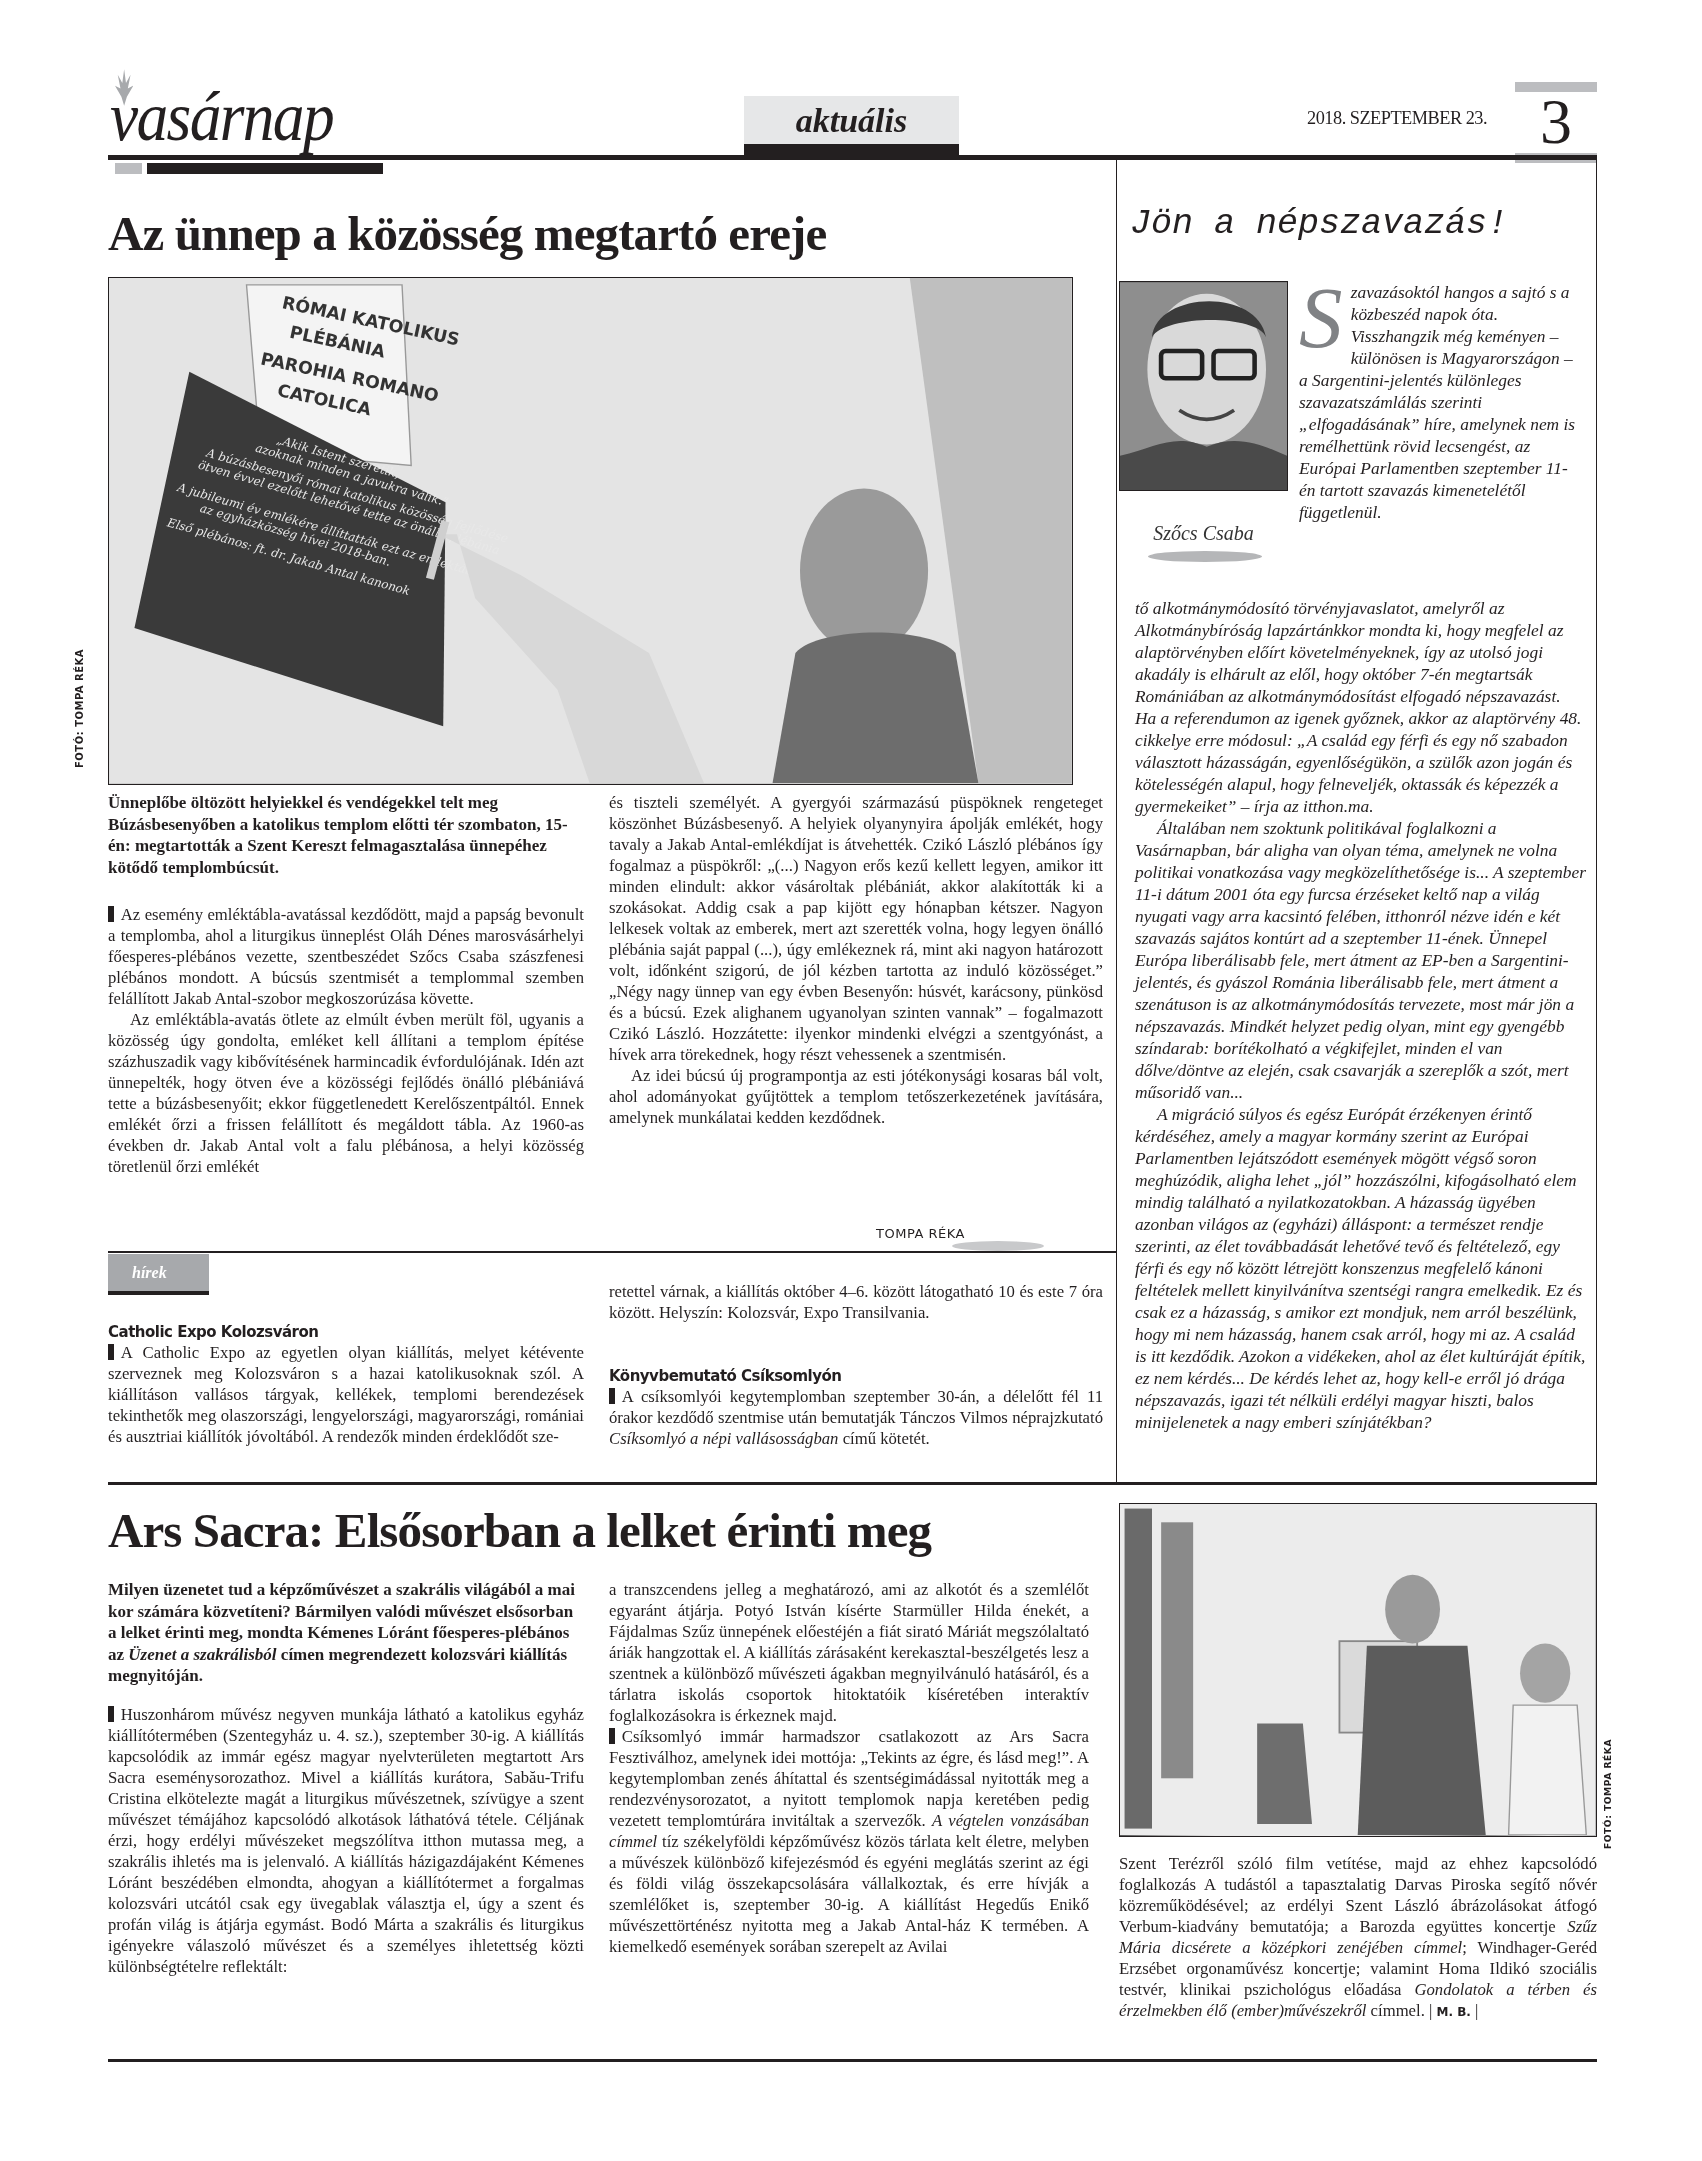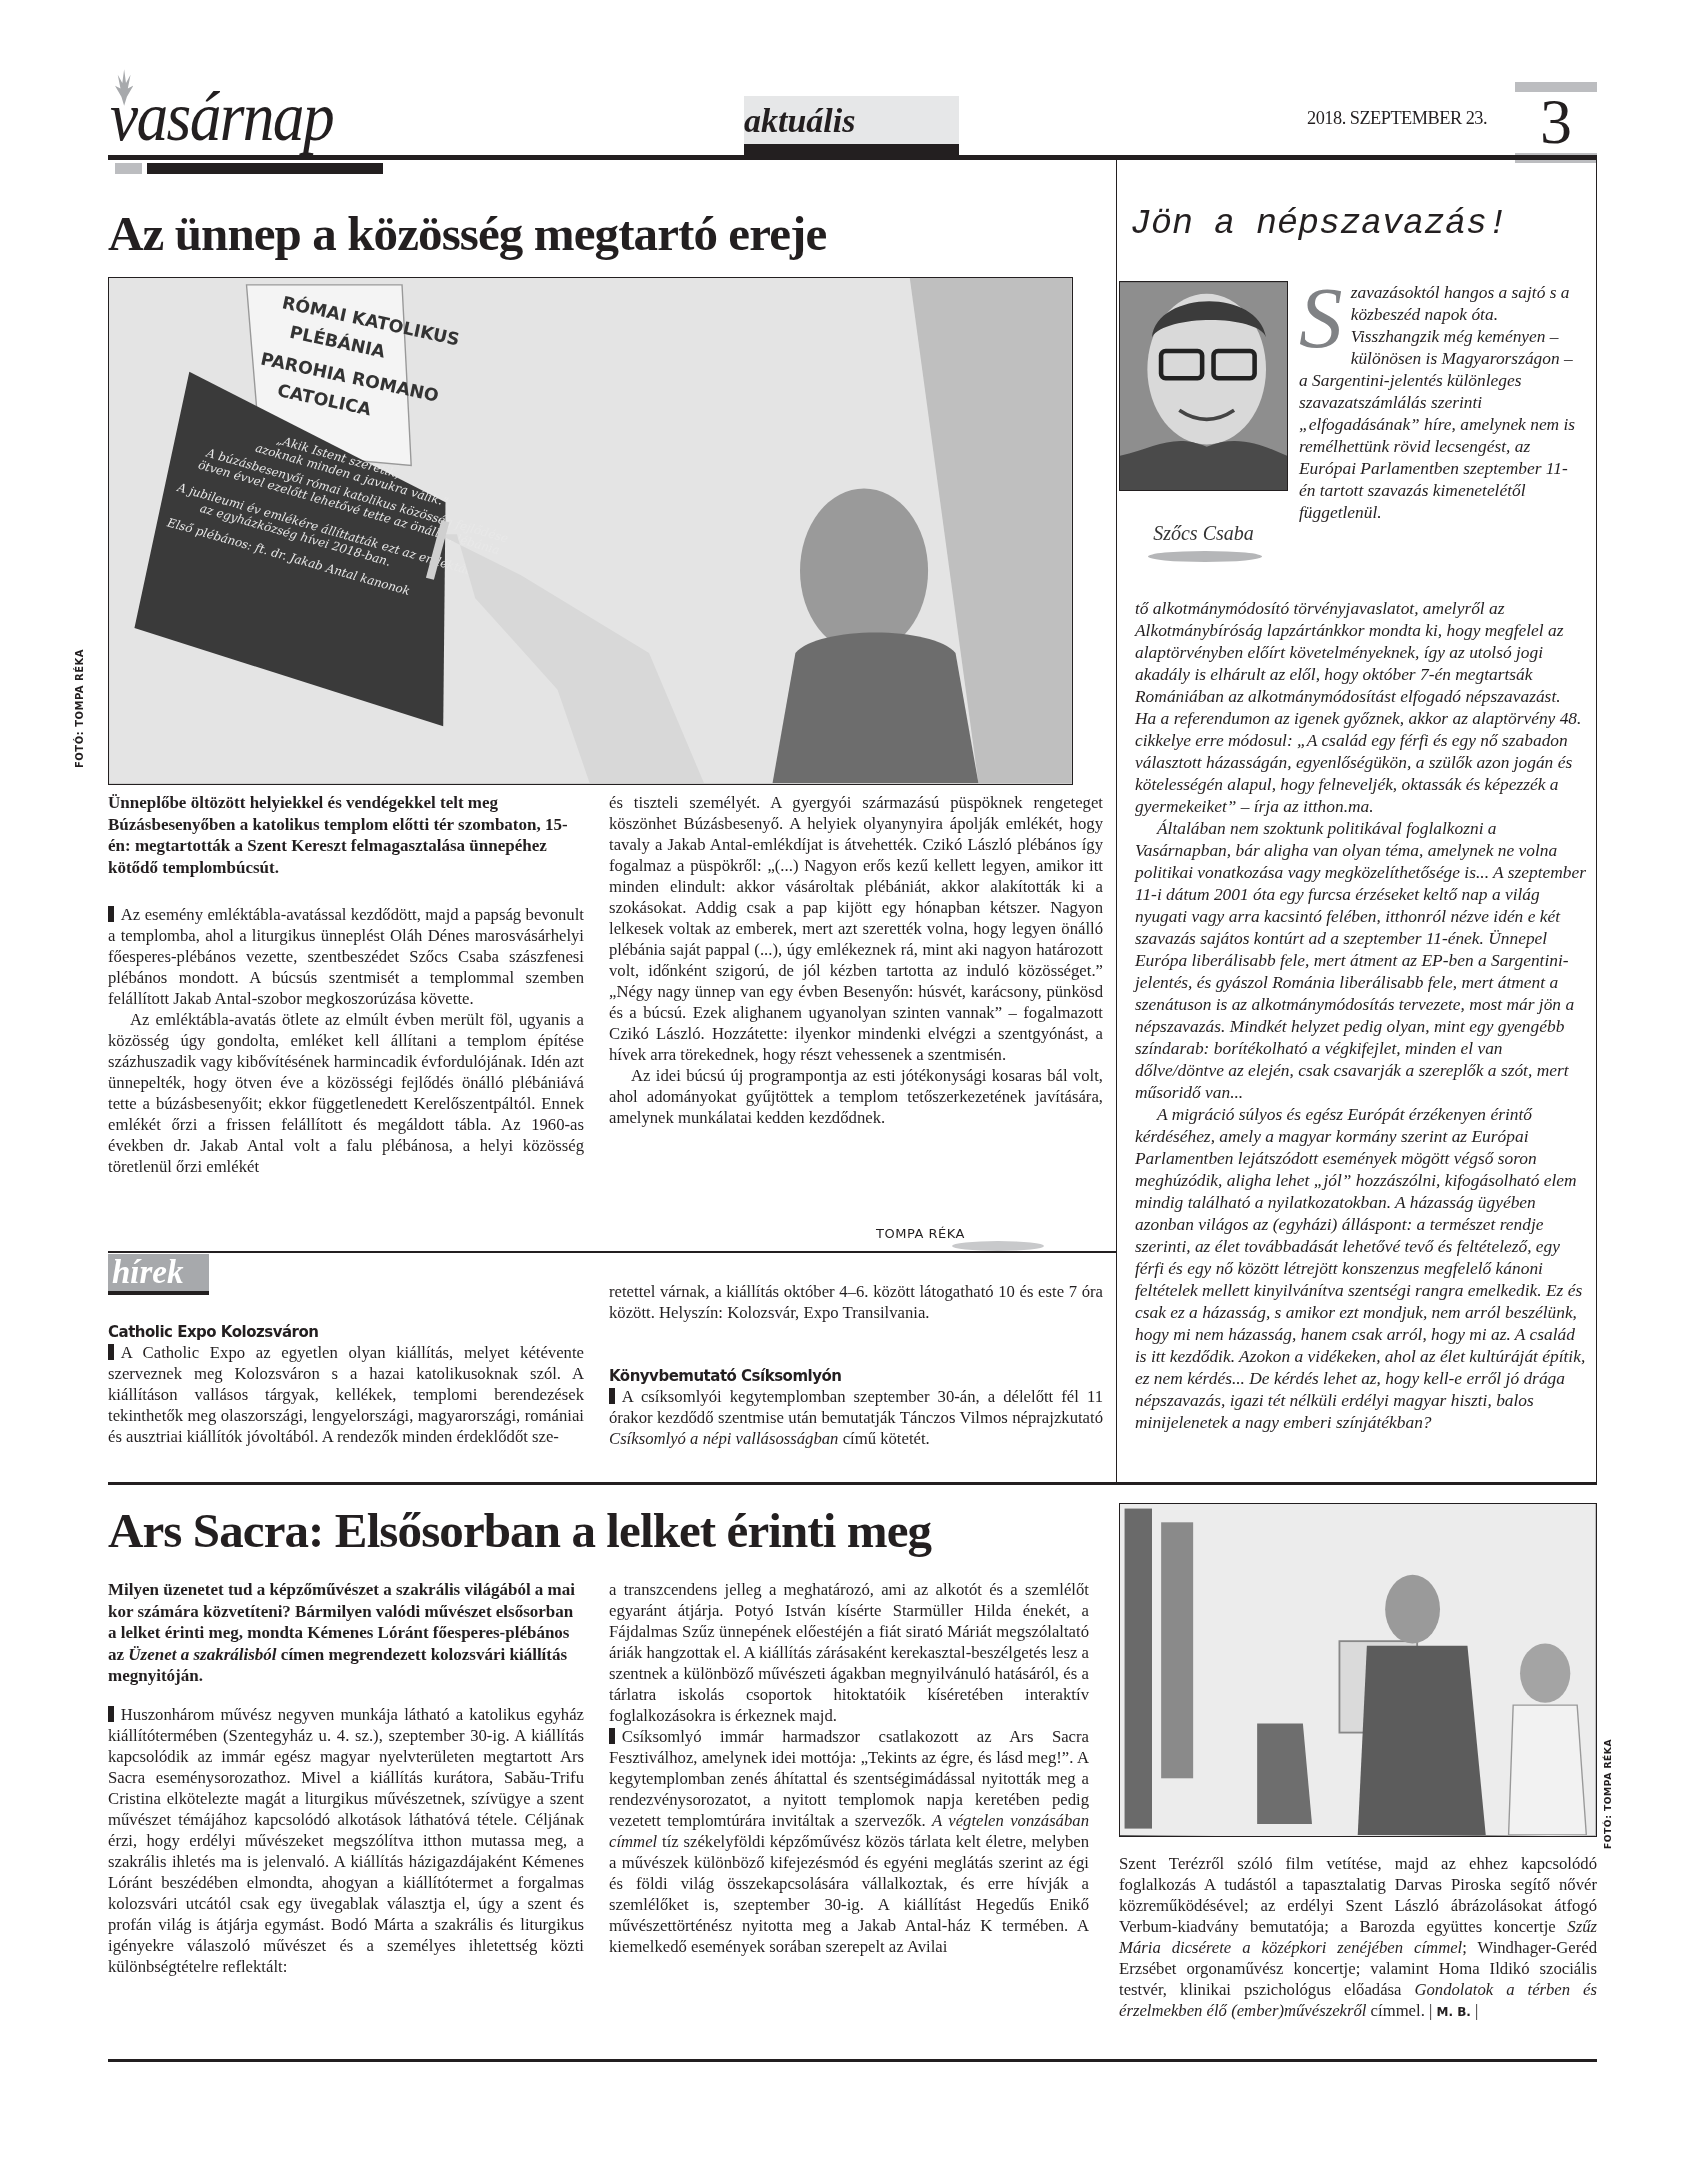--- a/index.html
+++ b/index.html
@@ -9,21 +9,21 @@
 
   
   .logo { left:110px; top:69px; width:275px; height:101px; }
   .logo-text { position:absolute; left:0; top:13.7px; font-family:"Liberation Serif", serif; font-style:italic;
                font-size:69px; letter-spacing:-1.8px; color:#231f20; line-height:1; transform:scaleX(0.92); transform-origin:left; }
   .logo-flame { position:absolute; left:4.6px; top:0; width:18.3px; height:37px; }
   .logo-bar-grey { position:absolute; left:4.6px; top:94px; width:27.5px; height:11px; background:#bcbdc0; }
   .logo-bar-black { position:absolute; left:37px; top:94px; width:236px; height:11px; background:#231f20; }
 
   .section-tag { left:744px; top:96px; width:215px; height:59px; background:#e6e7e8; border-bottom:11px solid #231f20; box-sizing:border-box; }
-  .section-tag span { display:block; font-family:"Liberation Serif", serif; font-style:italic; font-weight:bold;
+  .section-tag span { display:block; text-align:center; font-family:"Liberation Serif", serif; font-style:italic; font-weight:bold;
                       font-size:34px; line-height:50px; color:#231f20; }
 
   .date { left:1267px; top:105px; width:220px; text-align:right; font-family:"Liberation Serif", serif; font-size:18.3px; line-height:27.5px; letter-spacing:-0.5px; }
   .pagenum-top { left:1515px; top:82px; width:82px; height:10px; background:#bcbdc0; }
   .pagenum-bot { left:1515px; top:153px; width:82px; height:10px; background:#bcbdc0; }
   .pagenum { left:1515px; top:85px; width:82px; text-align:center; font-family:"Liberation Serif", serif; font-size:64px; line-height:73px; }
 
   .rule-top { left:108px; top:155px; width:1489px; height:4.6px; background:#231f20; }
   .rule-vert { left:1116px; top:155px; width:1.4px; height:1327px; background:#231f20; }
   .rule-right { left:1596px; top:155px; width:1.4px; height:1327px; background:#231f20; }
@@ -47,21 +47,21 @@
   p { margin:0; }
 
   .c1 { left:108px; top:792px; width:476px; }
   .c2 { left:609px; top:792px; width:494px; }
 
   .byline { left:876px; top:1226px; font-family:"DejaVu Sans", sans-serif; font-size:13px; letter-spacing:0.5px; }
   .byline-ellipse { left:952px; top:1241px; width:92px; height:10px; border-radius:50%; background:#c8c9cb; }
   .rule-mid { left:108px; top:1251px; width:1009px; height:1.8px; background:#231f20; }
 
   .hirek { left:108px; top:1254px; width:101px; height:41px; background:#a7a9ac; border-bottom:4.6px solid #231f20; box-sizing:border-box; }
-  .hirek span { display:block; padding-left:4px; font-family:"Liberation Serif", serif; font-style:italic; font-weight:bold; font-size:33px; line-height:37px; color:#ffffff; }
+  .hirek span { display:block; padding-left:24px; font-family:"Liberation Serif", serif; font-style:italic; font-weight:bold; font-size:16px; line-height:37px; color:#ffffff; }
 
   .news-h { font-family:"DejaVu Sans", sans-serif; font-weight:bold; font-size:15px; line-height:20px; letter-spacing:-0.5px; }
   .n1 { left:108px; top:1322px; width:476px; }
   .n2 { left:609px; top:1258px; width:494px; }
 
   
   .op-photo { left:1119px; top:281px; width:169px; height:210px; border:0.9px solid #231f20; box-sizing:border-box; overflow:hidden; background:#6b6b6b; }
   .op-name { left:1119px; top:522px; width:169px; text-align:center; font-family:"Liberation Serif", serif; font-style:italic; font-size:20px; color:#333; }
   .op-ellipse { left:1148px; top:551px; width:114px; height:11px; border-radius:50%; background:#b5b6b8; }
   .op-text { font-family:"Liberation Serif", serif; font-style:italic; font-size:17.4px; line-height:22px; text-align:left; }

